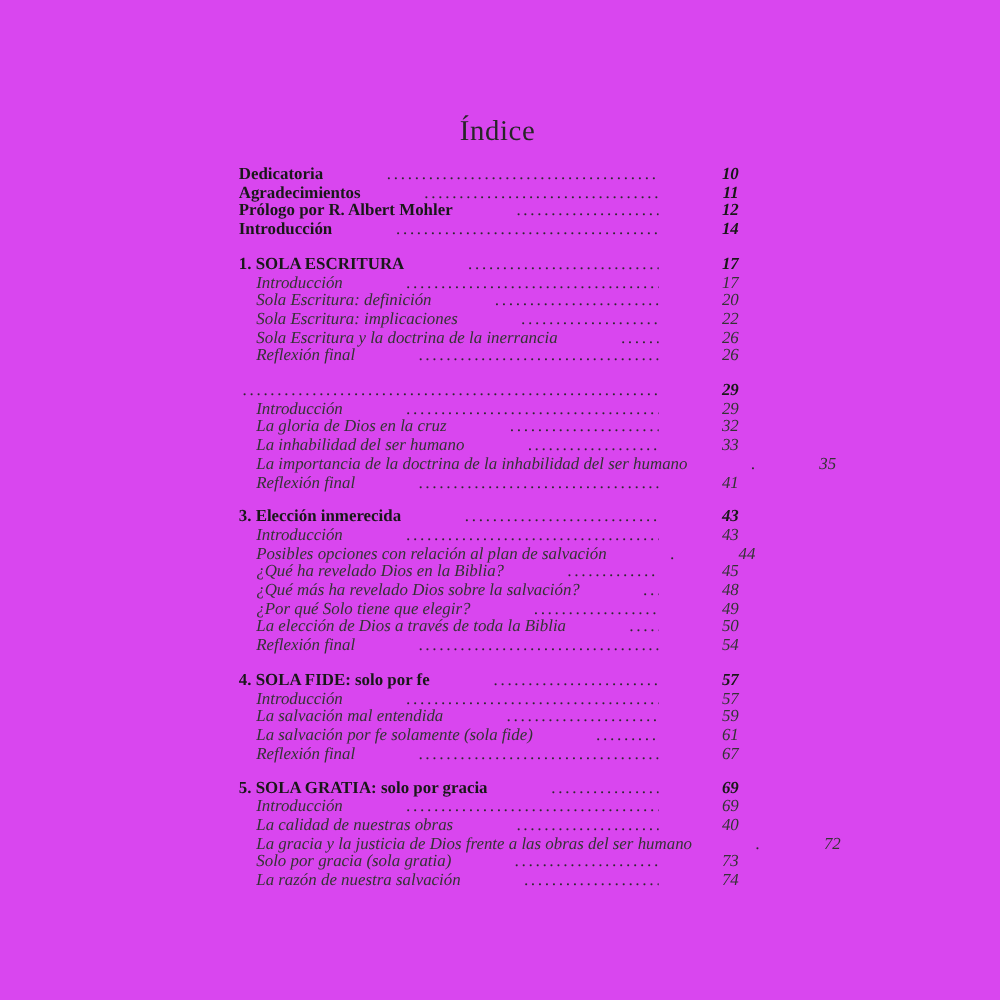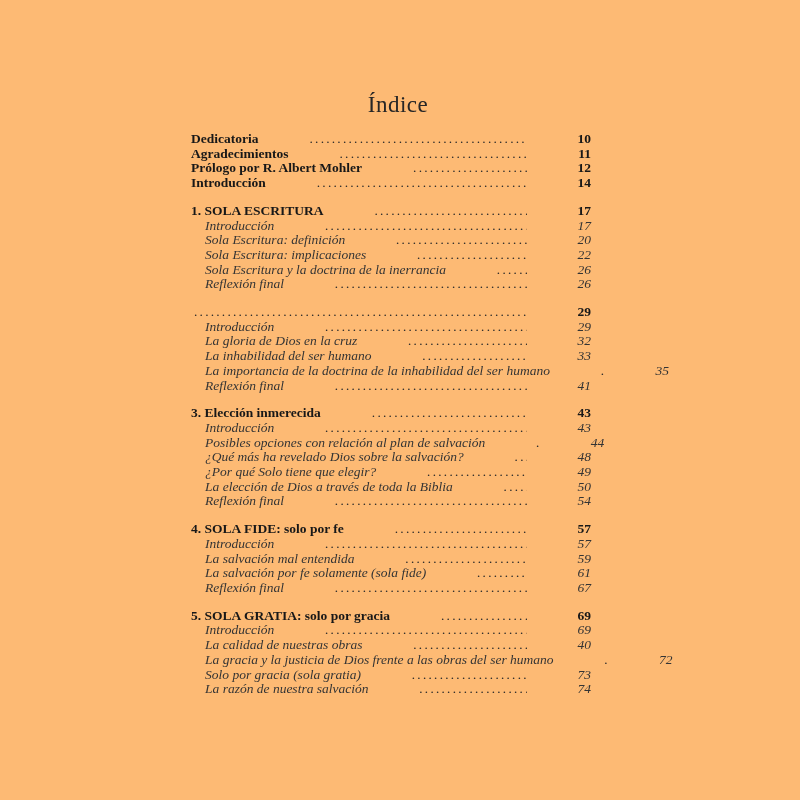--- a/index.html
+++ b/index.html
@@ -10,21 +10,21 @@
     width: 800px;
     height: 800px;
     background: #ffffff;
     font-family: "Liberation Serif", "DejaVu Serif", serif;
     overflow: hidden;
   }
   .page {
     position: relative;
     width: 800px;
     height: 800px;
-    background: #fdba74;
+    background: #d946ef;
   }
   .content {
     position: absolute;
     left: 191px;
     top: 0;
     width: 400px;
     color: #1f1f1f;
   }
   .title {
     margin: 93px 0 0 0;
@@ -77,20 +77,21 @@
     color: #2b2b2b;
   }
   .dots::after {
     content: "....................................................................................................................................";
     letter-spacing: 2.2px;
   }
   .pagenum {
     flex: 0 0 auto;
     min-width: 16px;
     text-align: right;
+    font-style: italic;
   }
 </style>
 </head>
 <body style="background: rgb(255, 255, 255);">
 
 <div class="page">
   <div class="content" style="color: rgb(31, 31, 31);">
     <h1 class="title">Índice</h1>
     <div class="toc">
       <div class="group">
@@ -186,20 +187,25 @@
               <span class="label">Introducción</span>
               <span class="dots"></span>
               <span class="pagenum">43</span>
             </div>
             <div class="row italic sub">
               <span class="label">Posibles opciones con relación al plan de salvación</span>
               <span class="dots"></span>
               <span class="pagenum">44</span>
             </div>
             <div class="row italic sub">
+              <span class="label">¿Qué ha revelado Dios en la Biblia?</span>
+              <span class="dots"></span>
+              <span class="pagenum">45</span>
+            </div>
+            <div class="row italic sub">
               <span class="label">¿Qué más ha revelado Dios sobre la salvación?</span>
               <span class="dots"></span>
               <span class="pagenum">48</span>
             </div>
             <div class="row italic sub">
               <span class="label">¿Por qué Solo tiene que elegir?</span>
               <span class="dots"></span>
               <span class="pagenum">49</span>
             </div>
             <div class="row italic sub">

